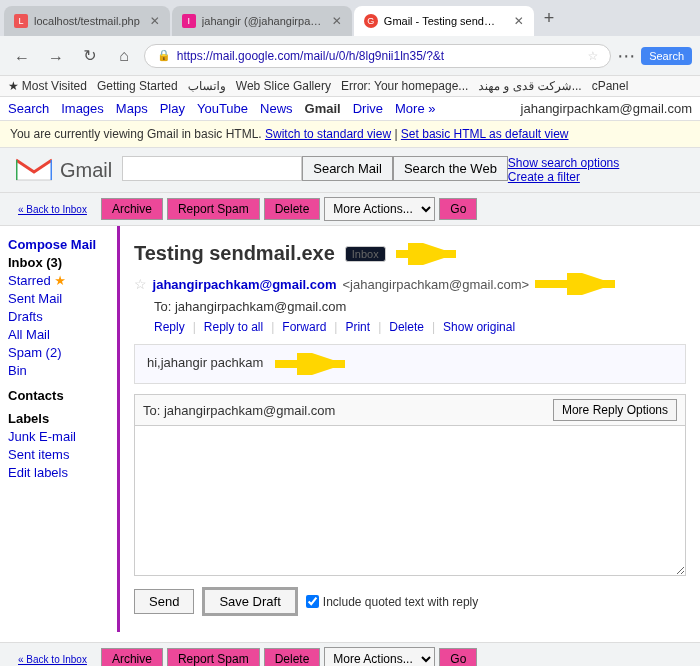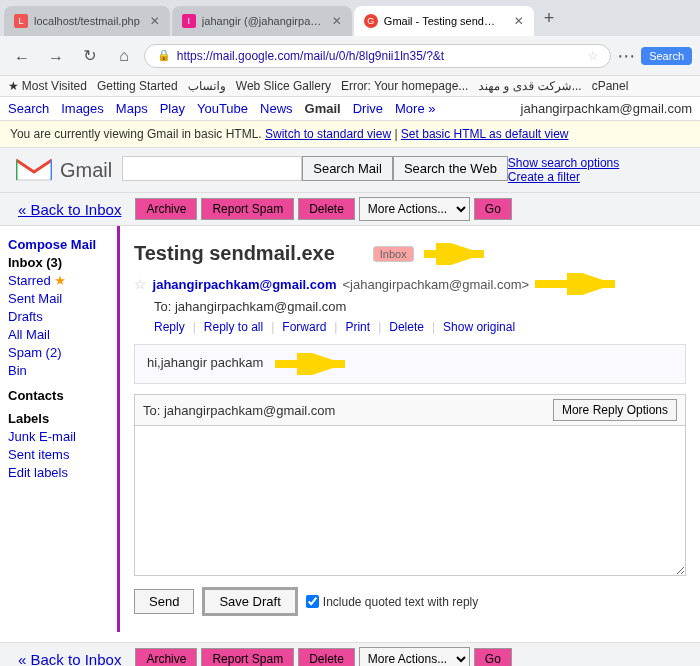--- a/index.html
+++ b/index.html
@@ -134,21 +134,21 @@
       gap: 4px;
       border-bottom: 1px solid #ddd;
     }
     .toolbar-btn {
       border: 1px solid #999;
       background: #ec4899;
       padding: 3px 10px;
       font-size: 12px;
       cursor: pointer;
     }
-    .toolbar-btn.link { color: #00c; border: none; background: none; text-decoration: underline; font-size: 15px; }
+    .toolbar-btn.link { color: #00c; border: none; background: none; text-decoration: underline; font-size: 10px; }
     .toolbar-select {
       border: 1px solid #999;
       background: #f5f5f5;
       padding: 3px 4px;
       font-size: 12px;
       cursor: pointer;
     }
 
     
     .main-layout {
@@ -179,27 +179,26 @@
       align-items: center;
       gap: 10px;
       margin-bottom: 8px;
     }
     .email-subject {
       font-size: 20px;
       font-weight: bold;
       color: #333;
     }
     .inbox-badge {
-      background: #fca5a5;
+      background: #0f172a;
       border: 1px solid #ccc;
       padding: 1px 6px;
       font-size: 11px;
       color: #666;
       border-radius: 3px;
-      margin-left: 28px;
     }
 
     .email-from-row {
       display: flex;
       align-items: center;
       gap: 6px;
       margin-bottom: 4px;
       font-size: 13px;
     }
     .star-check { color: #ccc; font-size: 14px; cursor: pointer; }

